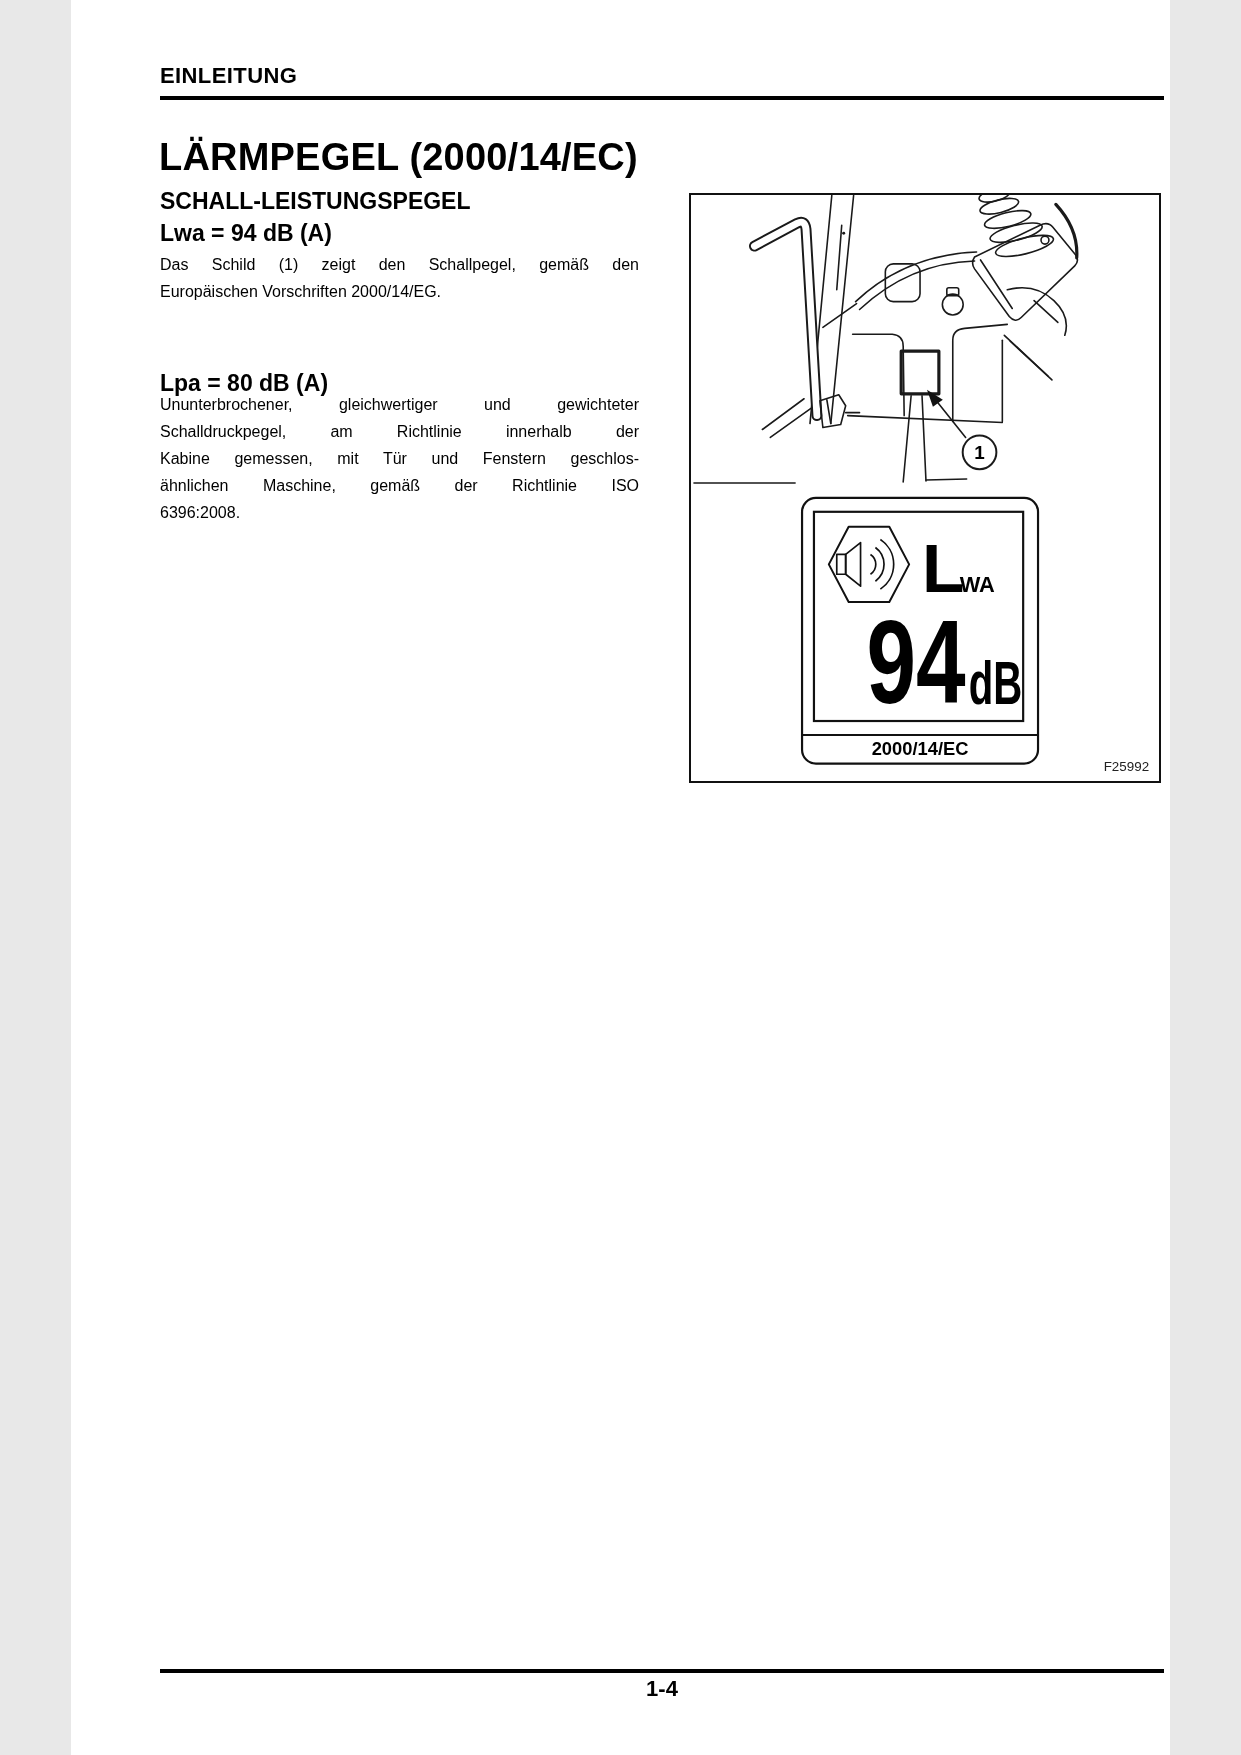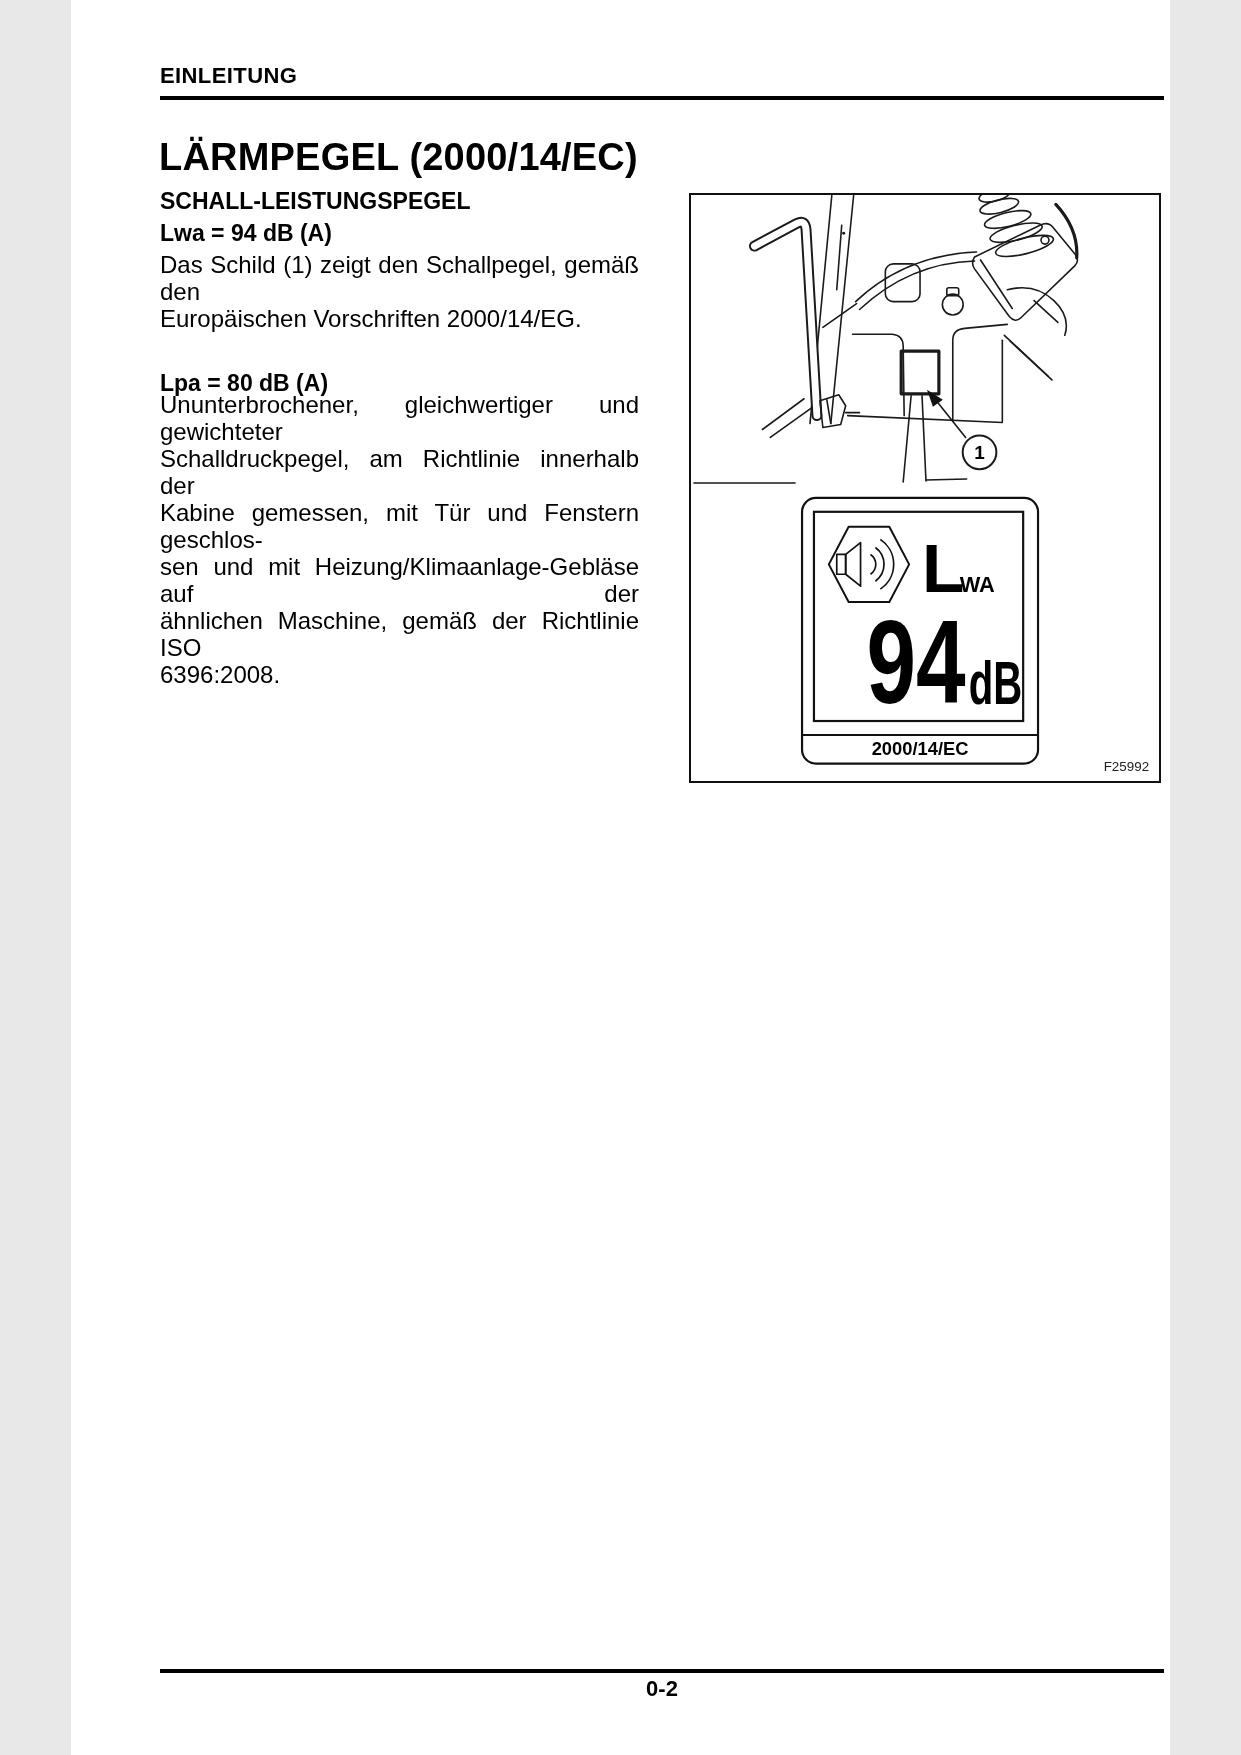--- a/index.html
+++ b/index.html
@@ -4,21 +4,21 @@
 <style>
   html,body{margin:0;padding:0;background:#e8e8e8}
   .page{position:relative;width:1099px;height:1755px;margin:0 auto;background:#ffffff;
         font-family:"Liberation Sans",sans-serif;color:#000;overflow:hidden}
   .header-title{position:absolute;left:89px;top:63px;font-size:22px;font-weight:bold;letter-spacing:.4px}
   .rule{position:absolute;left:89px;width:1004px;height:4px;background:#000}
   .rule.top{top:96px}
   .rule.bottom{top:1669px}
   .page-title{position:absolute;left:88px;top:136px;font-size:38px;font-weight:bold;letter-spacing:.2px}
   .h2,.h3{position:absolute;left:89px;width:479px;font-size:23px;font-weight:bold;line-height:22px;white-space:nowrap}
-  .para{position:absolute;left:89px;width:479px;font-size:24px;line-height:27px}
+  .para{position:absolute;left:89px;width:479px;font-size:16px;line-height:27px}
   .jline{text-align:justify;text-align-last:justify}
   .jline.last{text-align-last:left}
   .fig{position:absolute;left:618px;top:193px;width:472px;height:590px;
        border:2.5px solid #111;box-sizing:border-box;background:#fff}
   .fig svg{display:block;width:100%;height:100%}
   .pagenum{position:absolute;top:1676px;left:89px;width:1004px;text-align:center;
            font-size:22px;font-weight:bold}
 </style>
 </head>
 <body>
@@ -35,21 +35,20 @@
   <div class="para" style="top:251px">
       <div class="jline">Das Schild (1) zeigt den Schallpegel, gemäß den</div>
       <div class="jline last">Europäischen Vorschriften 2000/14/EG.</div>
     </div>
 
   <div class="h3" style="top:372px">Lpa = 80 dB (A)</div>
   <div class="para" style="top:391px">
       <div class="jline">Ununterbrochener, gleichwertiger und gewichteter</div>
       <div class="jline">Schalldruckpegel, am Richtlinie innerhalb der</div>
       <div class="jline">Kabine gemessen, mit Tür und Fenstern geschlos-</div>
-      <div class="jline">sen und mit Heizung/Klimaanlage-Gebläse auf der</div>
       <div class="jline">ähnlichen Maschine, gemäß der Richtlinie ISO</div>
       <div class="jline last">6396:2008.</div>
     </div>
 
   <div class="fig">
     <svg viewBox="0 0 472 590" font-family="Liberation Sans, sans-serif">
       <g stroke="#1a1a1a" stroke-width="1.6" fill="none" stroke-linecap="round" stroke-linejoin="round">
 
         <path d="M 142,0 L 120,230"></path>
         <path d="M 164,0 L 141,230"></path>
@@ -133,15 +132,15 @@
       <text x="271" y="400" font-size="22" font-weight="bold" fill="#000">WA</text>
       <text x="177" y="512" font-size="120" font-weight="bold" fill="#000" textLength="100" lengthAdjust="spacingAndGlyphs">94</text>
       <text x="280" y="513" font-size="62" font-weight="bold" fill="#000" textLength="54" lengthAdjust="spacingAndGlyphs">dB</text>
       <text x="231" y="564" font-size="18.5" font-weight="bold" text-anchor="middle" fill="#000">2000/14/EC</text>
 
       <text x="462" y="580" font-size="13.5" text-anchor="end" fill="#222">F25992</text>
     </svg>
   </div>
 
   <div class="rule bottom"></div>
-  <div class="pagenum">0-2</div>
+  <div class="pagenum">1-4</div>
 
 </div>
 
 </body></html>

